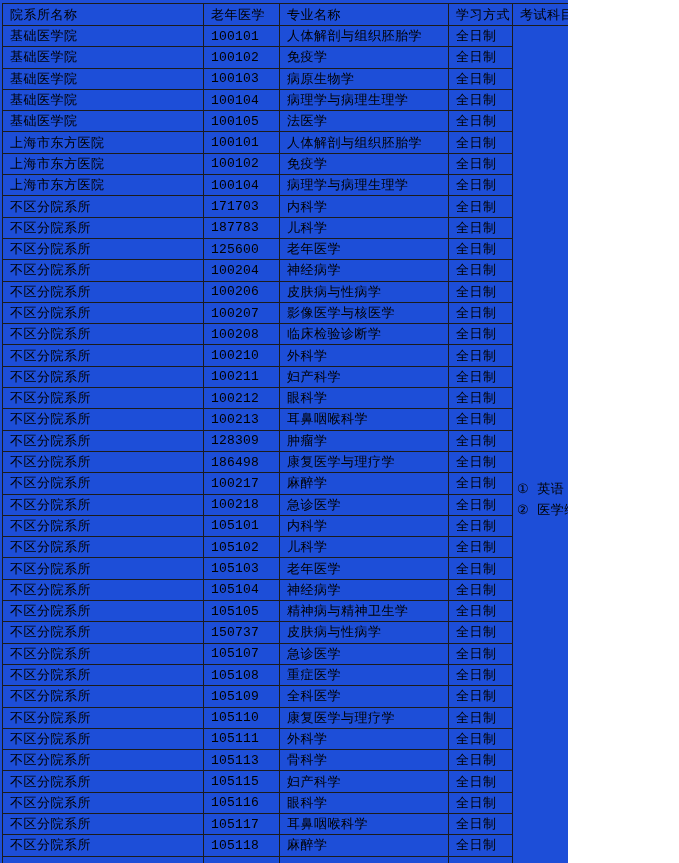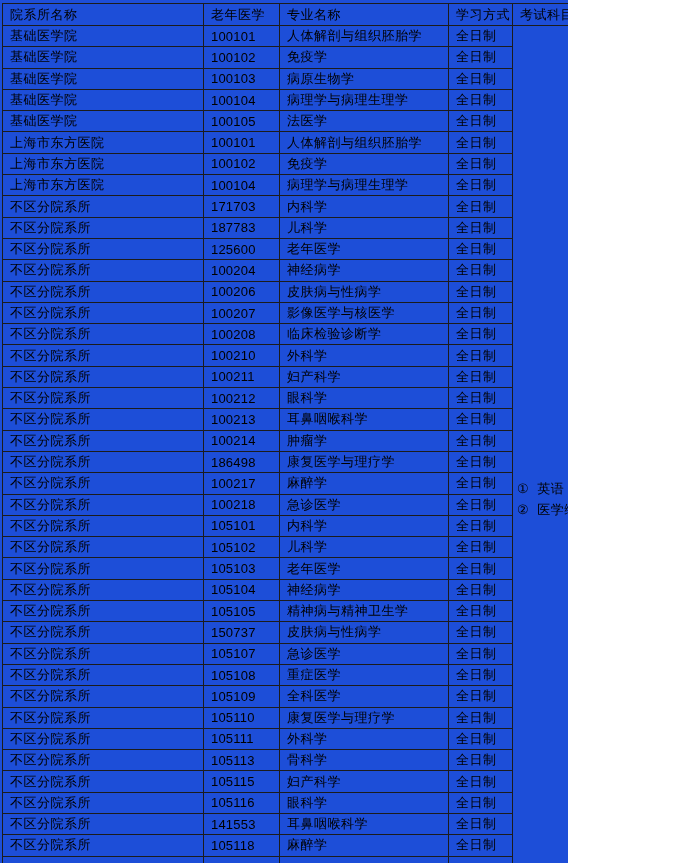--- a/index.html
+++ b/index.html
@@ -29,21 +29,21 @@
     text-align: left;
     vertical-align: middle;
     padding: 0 3px 0 7px;
     white-space: nowrap;
     overflow: hidden;
     letter-spacing: 0.5px;
   }
   thead tr { height: 22px; }
   tbody tr { height: 21.3px; }
   td.code-cell {
-    font-family: Liberation Sans, sans-serif;
+    font-family: Liberation Mono, monospace;
     letter-spacing: 0.2px;
   }
   td.exam-cell {
     position: relative;
     padding: 0;
     vertical-align: top;
   }
   .exam-content {
     position: absolute;
     top: 452px;
@@ -194,21 +194,21 @@
           <td>全日制</td>
         </tr>
         <tr>
           <td>不区分院系所</td>
           <td class="code-cell">100213</td>
           <td>耳鼻咽喉科学</td>
           <td>全日制</td>
         </tr>
         <tr>
           <td>不区分院系所</td>
-          <td class="code-cell">100214</td>
+          <td class="code-cell">128309</td>
           <td>肿瘤学</td>
           <td>全日制</td>
         </tr>
         <tr>
           <td>不区分院系所</td>
           <td class="code-cell">186498</td>
           <td>康复医学与理疗学</td>
           <td>全日制</td>
         </tr>
         <tr>
@@ -302,21 +302,21 @@
           <td>全日制</td>
         </tr>
         <tr>
           <td>不区分院系所</td>
           <td class="code-cell">105116</td>
           <td>眼科学</td>
           <td>全日制</td>
         </tr>
         <tr>
           <td>不区分院系所</td>
-          <td class="code-cell">141553</td>
+          <td class="code-cell">105117</td>
           <td>耳鼻咽喉科学</td>
           <td>全日制</td>
         </tr>
         <tr>
           <td>不区分院系所</td>
           <td class="code-cell">105118</td>
           <td>麻醉学</td>
           <td>全日制</td>
         </tr>
         <tr class="partial-row">

